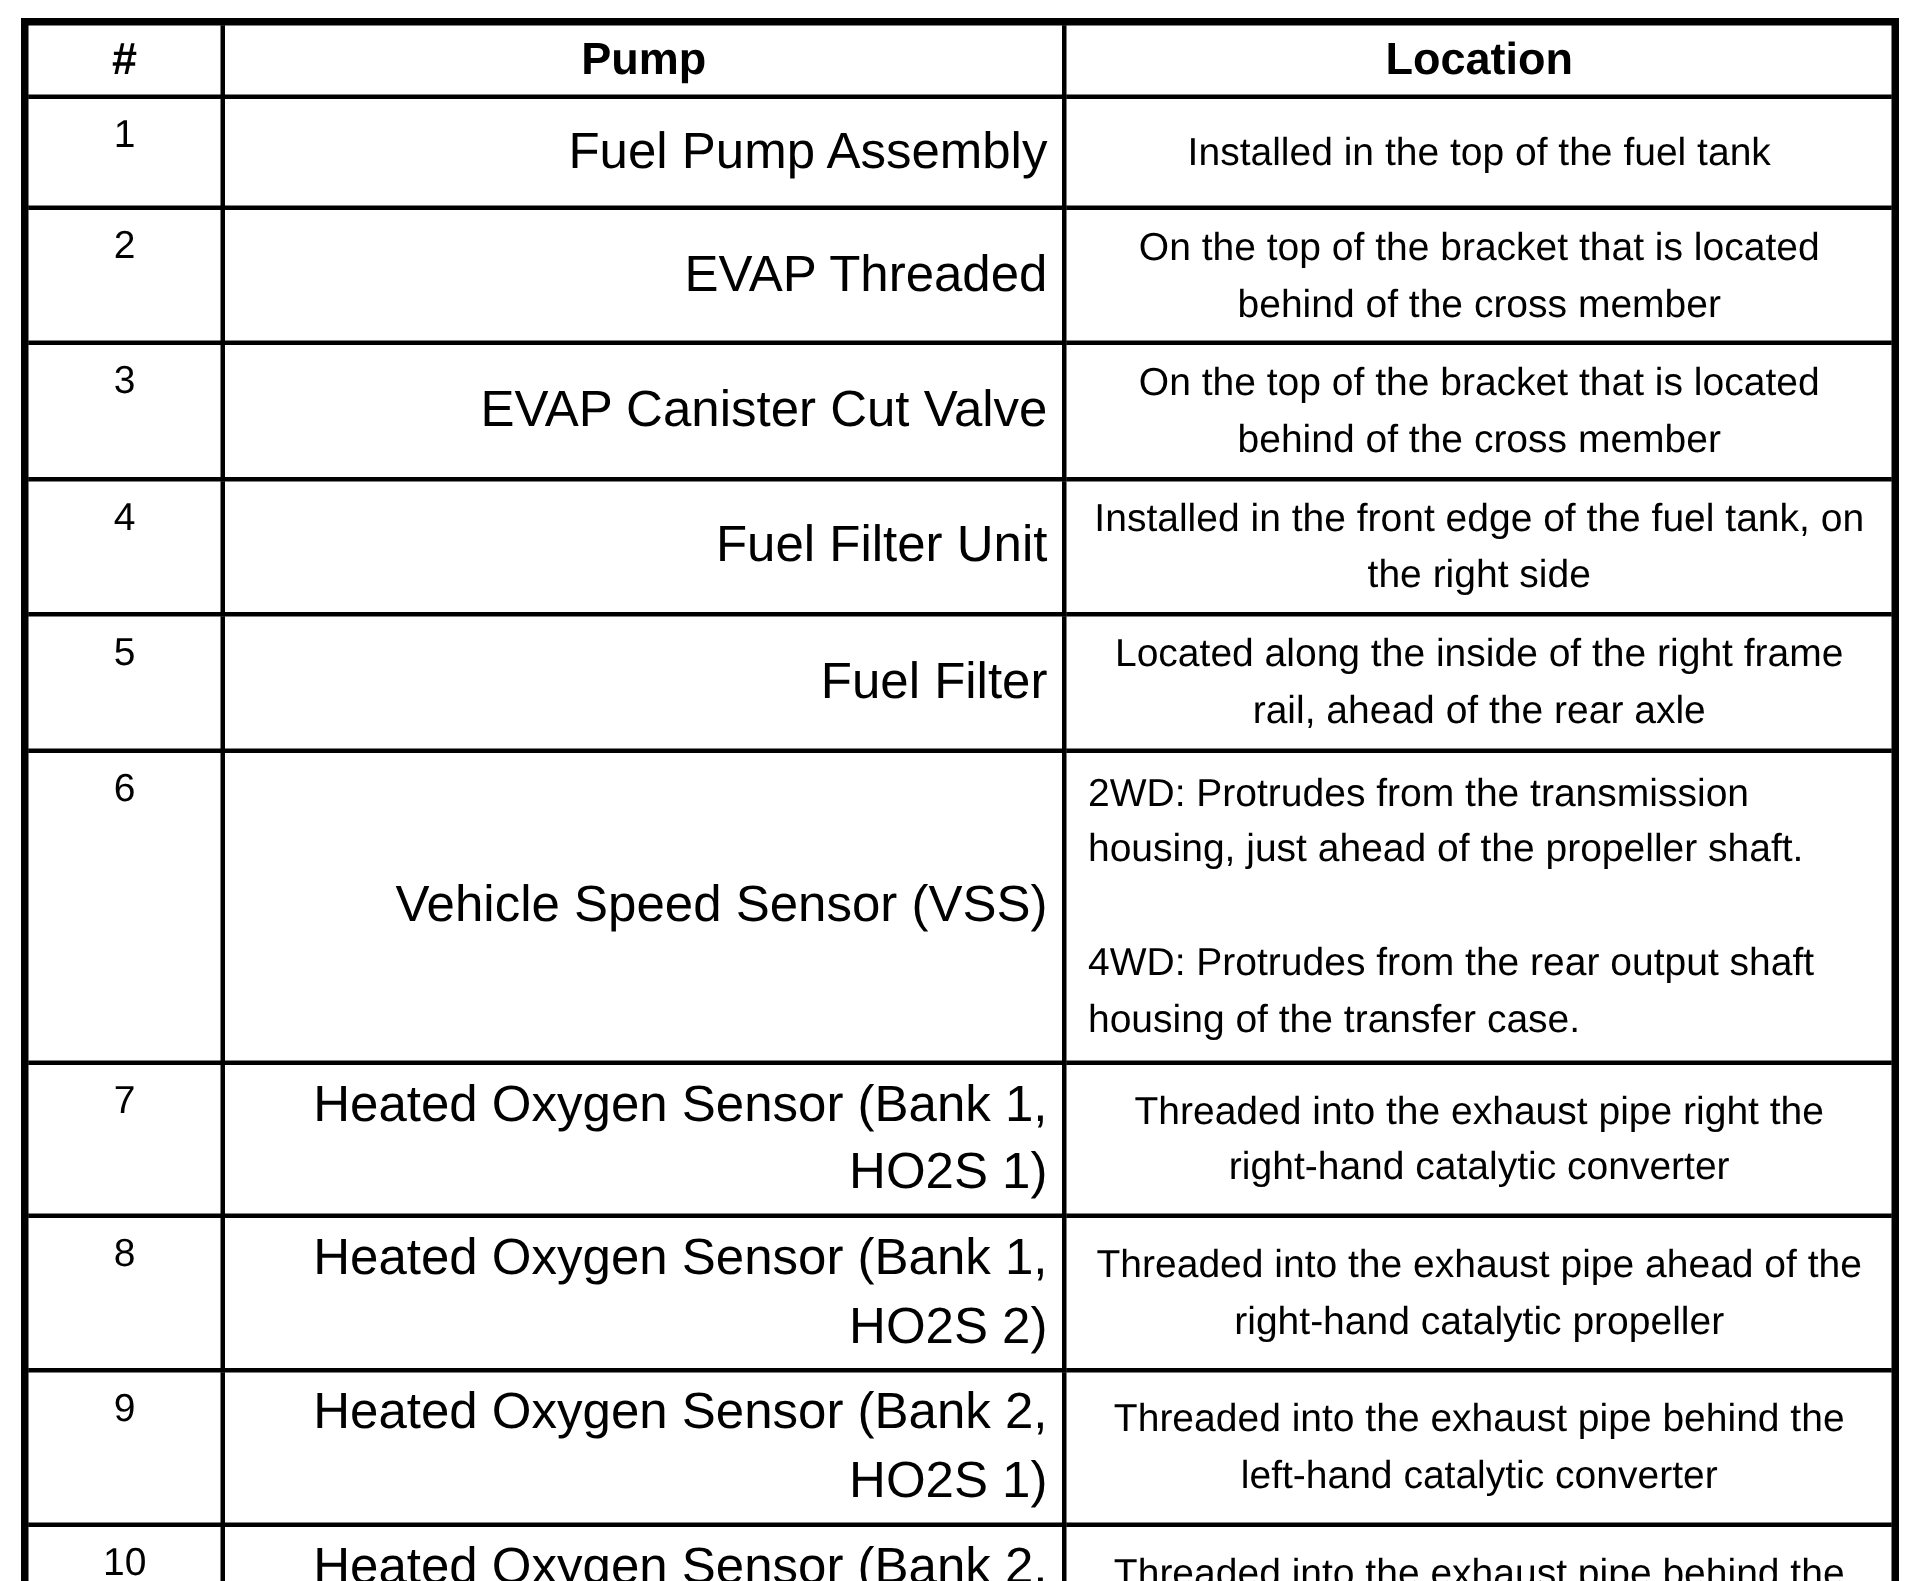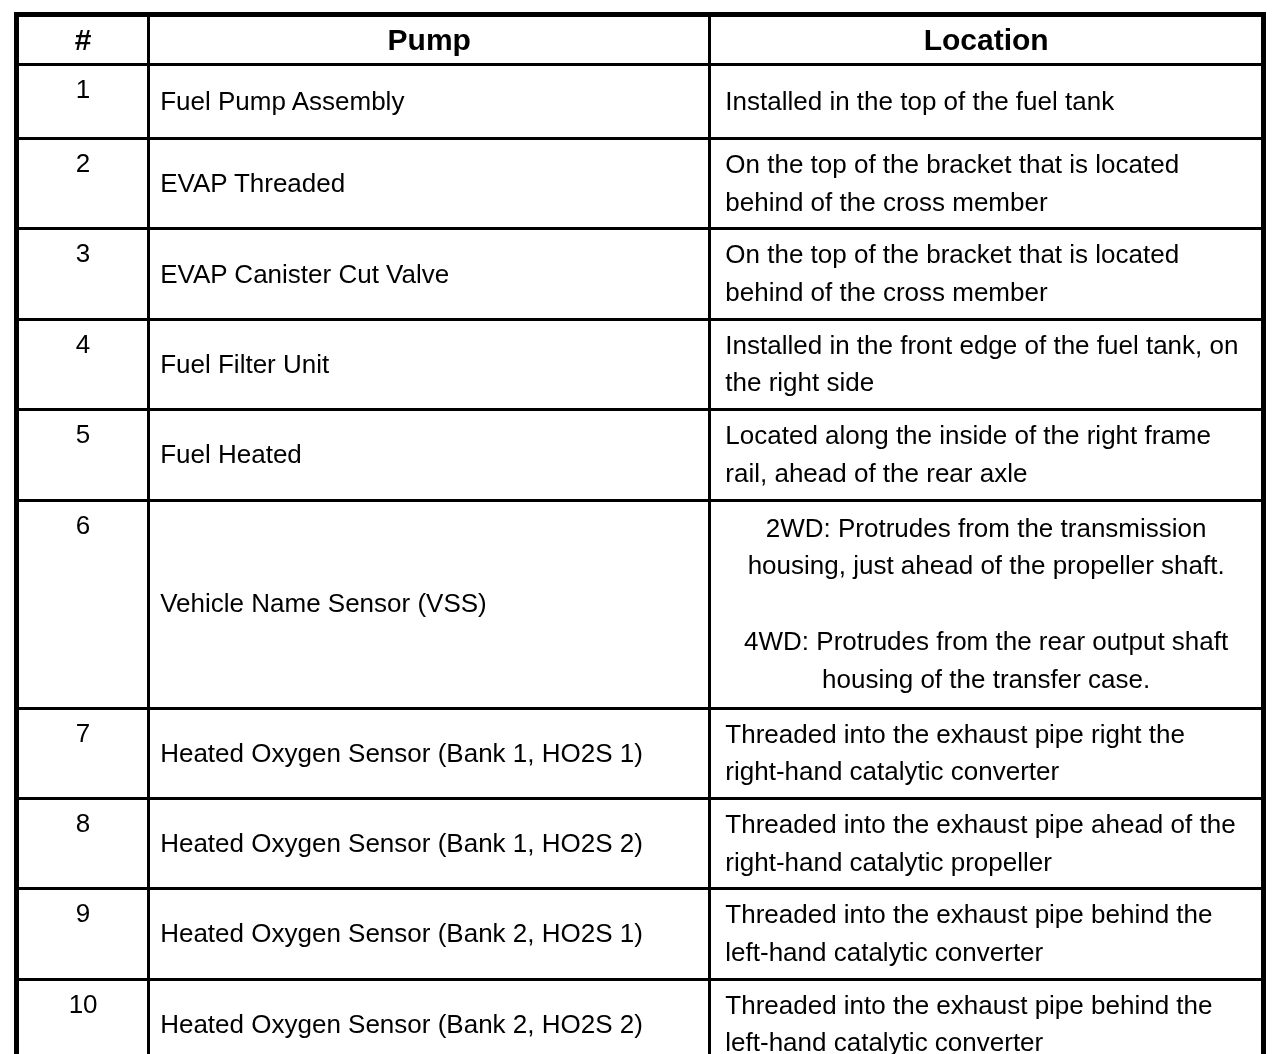--- a/index.html
+++ b/index.html
@@ -34,35 +34,35 @@
   .parts tbody tr { height: 84px; }
   .parts tbody tr.r1 { height: 74px; }
   .parts tbody tr.r6 { height: 208px; }
   td.num {
     vertical-align: top;
     text-align: center;
     font-size: 26px;
     padding-top: 8px;
   }
   td.name {
-    text-align: left;
+    text-align: right;
     vertical-align: middle;
-    font-size: 26px;
+    font-size: 34px;
     padding: 4px 10px;
     line-height: 1.35;
   }
   td.loc {
-    text-align: left;
+    text-align: center;
     vertical-align: middle;
     font-size: 26px;
     line-height: 1.45;
     padding: 6px 14px;
     white-space: pre-line;
   }
-  tr.r6 td.loc { text-align: center; }
+  tr.r6 td.loc { text-align: left; }
 </style>
 </head>
 <body>
 
 <table class="parts">
   <colgroup>
     <col style="width:10.6%">
     <col style="width:45.0%">
     <col style="width:44.4%">
   </colgroup>
@@ -89,26 +89,26 @@
       <td class="name">EVAP Canister Cut Valve</td>
       <td class="loc">On the top of the bracket that is located behind of the cross member</td>
     </tr>
     <tr class="r4">
       <td class="num">4</td>
       <td class="name">Fuel Filter Unit</td>
       <td class="loc">Installed in the front edge of the fuel tank, on the right side</td>
     </tr>
     <tr class="r5">
       <td class="num">5</td>
-      <td class="name">Fuel Heated</td>
+      <td class="name">Fuel Filter</td>
       <td class="loc">Located along the inside of the right frame rail, ahead of the rear axle</td>
     </tr>
     <tr class="r6">
       <td class="num">6</td>
-      <td class="name">Vehicle Name Sensor (VSS)</td>
+      <td class="name">Vehicle Speed Sensor (VSS)</td>
       <td class="loc">2WD: Protrudes from the transmission housing, just ahead of the propeller shaft.
 
 4WD: Protrudes from the rear output shaft housing of the transfer case.</td>
     </tr>
     <tr class="r7">
       <td class="num">7</td>
       <td class="name">Heated Oxygen Sensor (Bank 1, HO2S 1)</td>
       <td class="loc">Threaded into the exhaust pipe right the right-hand catalytic converter</td>
     </tr>
     <tr class="r8">

